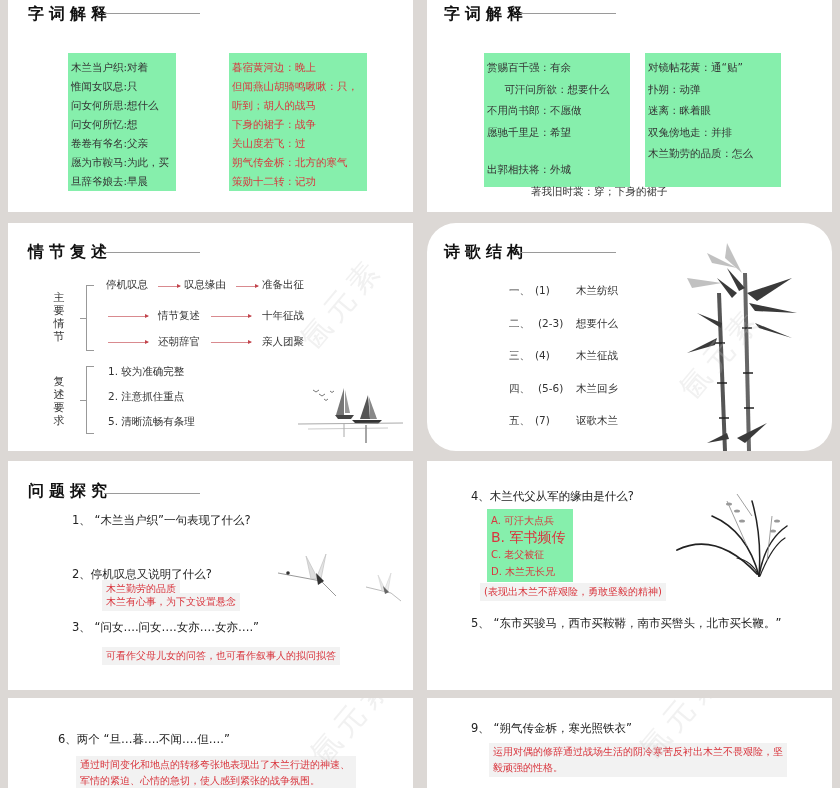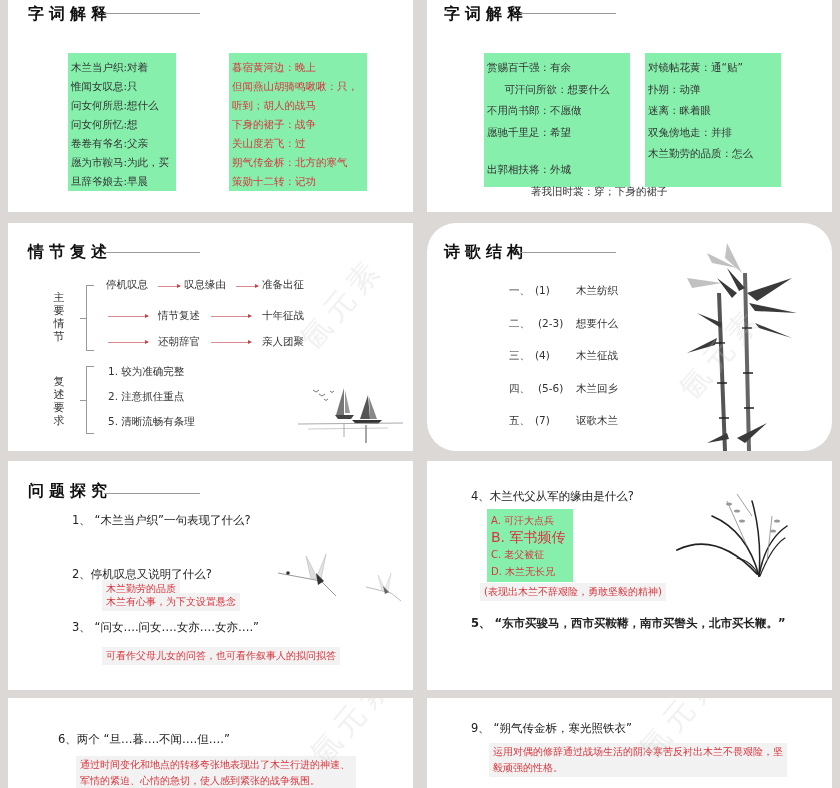--- a/index.html
+++ b/index.html
@@ -219,21 +219,21 @@
 
 <div class="slide s6">
   <div class="q" style="left:44px; top:28px;">4、木兰代父从军的缘由是什么?</div>
   <div class="gbox" style="left:60px; top:48px; width:86px; height:73px; padding:3px 4px;">
     <div class="row red" style="line-height:17px; font-size:10px;">A.  可汗大点兵</div>
     <div class="row red" style="line-height:17px; font-size:14px;">B.  军书频传</div>
     <div class="row red" style="line-height:17px; font-size:10px;">C.  老父被征</div>
     <div class="row red" style="line-height:17px; font-size:10px;">D.  木兰无长兄</div>
   </div>
   <div class="ans" style="left:53px; top:122px;">(表现出木兰不辞艰险，勇敢坚毅的精神)</div>
-  <div class="q" style="left:44px; top:155px;font-weight:bold;">5、  “东市买骏马，西市买鞍鞯，南市买辔头，北市买长鞭。”</div>
+  <div class="q" style="left:44px; top:155px;">5、  “东市买骏马，西市买鞍鞯，南市买辔头，北市买长鞭。”</div>
 
   <svg style="position:absolute; left:240px; top:25px;" width="130" height="95" viewBox="0 0 130 95">
     <g stroke="#222" fill="none" stroke-linecap="round">
       <path d="M10 64 Q50 45 90 88" stroke-width="1.8"></path>
       <path d="M45 30 Q80 45 92 90" stroke-width="1.6"></path>
       <path d="M85 15 Q95 50 92 90" stroke-width="1.5"></path>
       <path d="M92 90 Q98 55 120 40" stroke-width="1.5"></path>
       <path d="M93 90 Q105 60 118 52" stroke-width="1.2"></path>
       <path d="M70 72 Q85 75 92 90" stroke-width="1.2"></path>
     </g>

